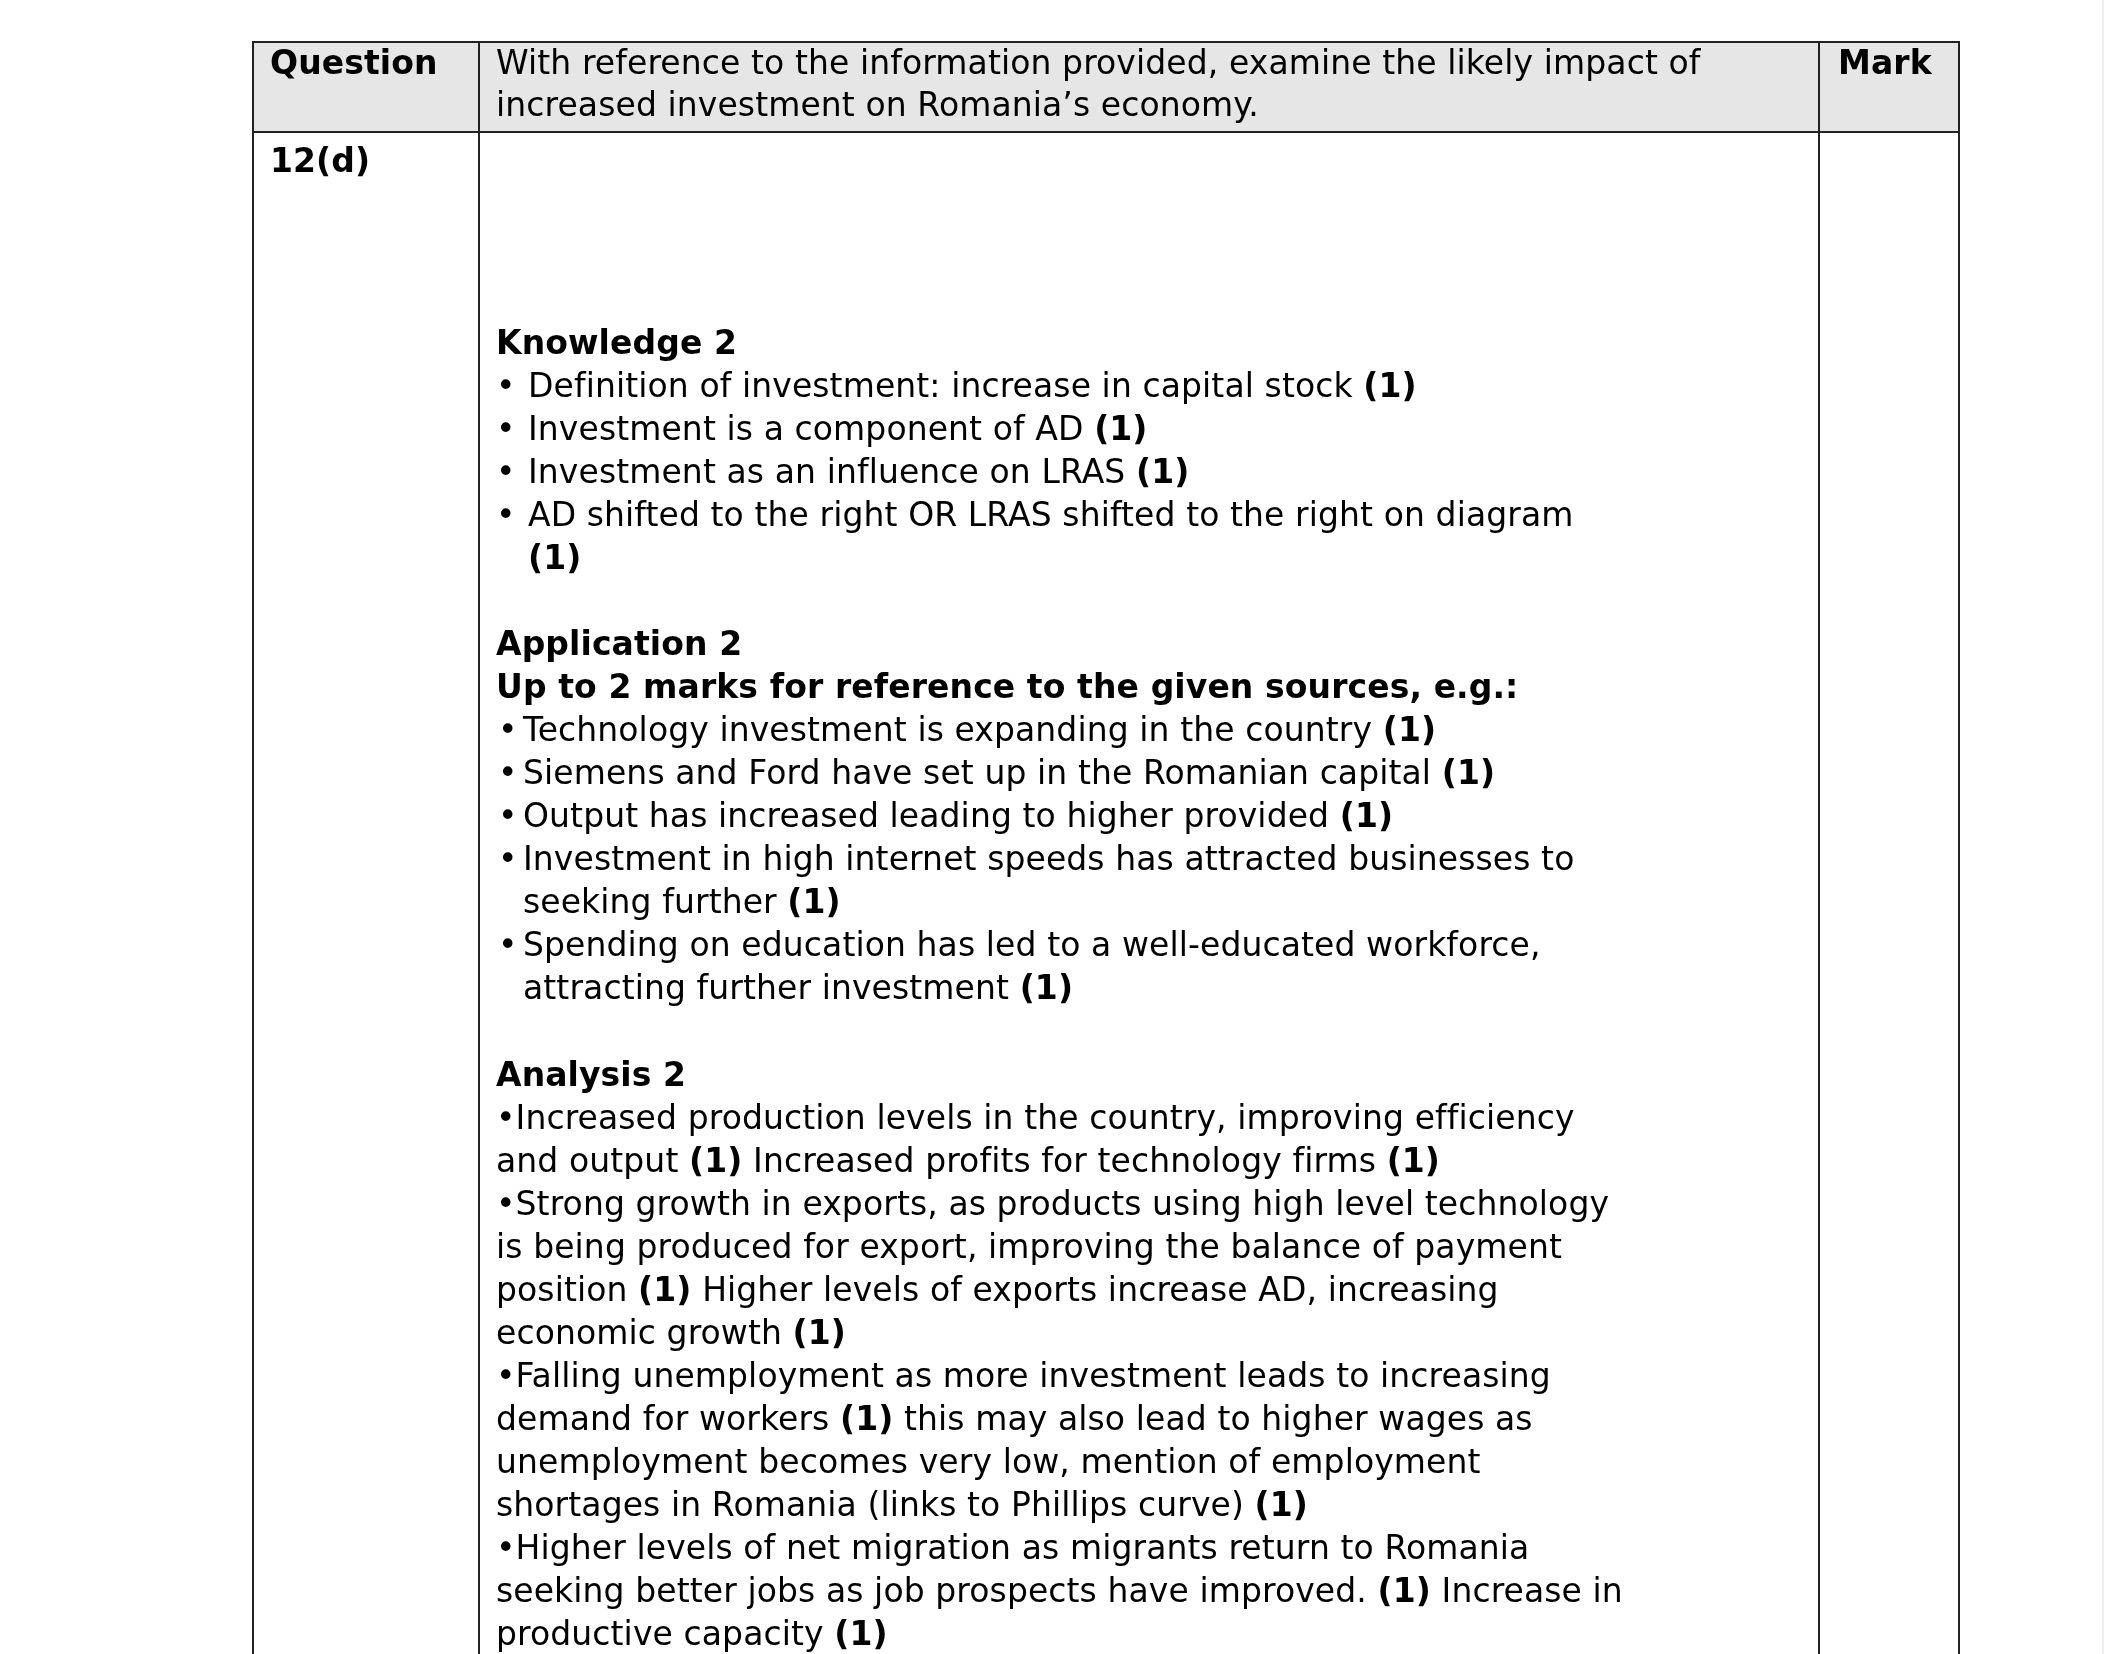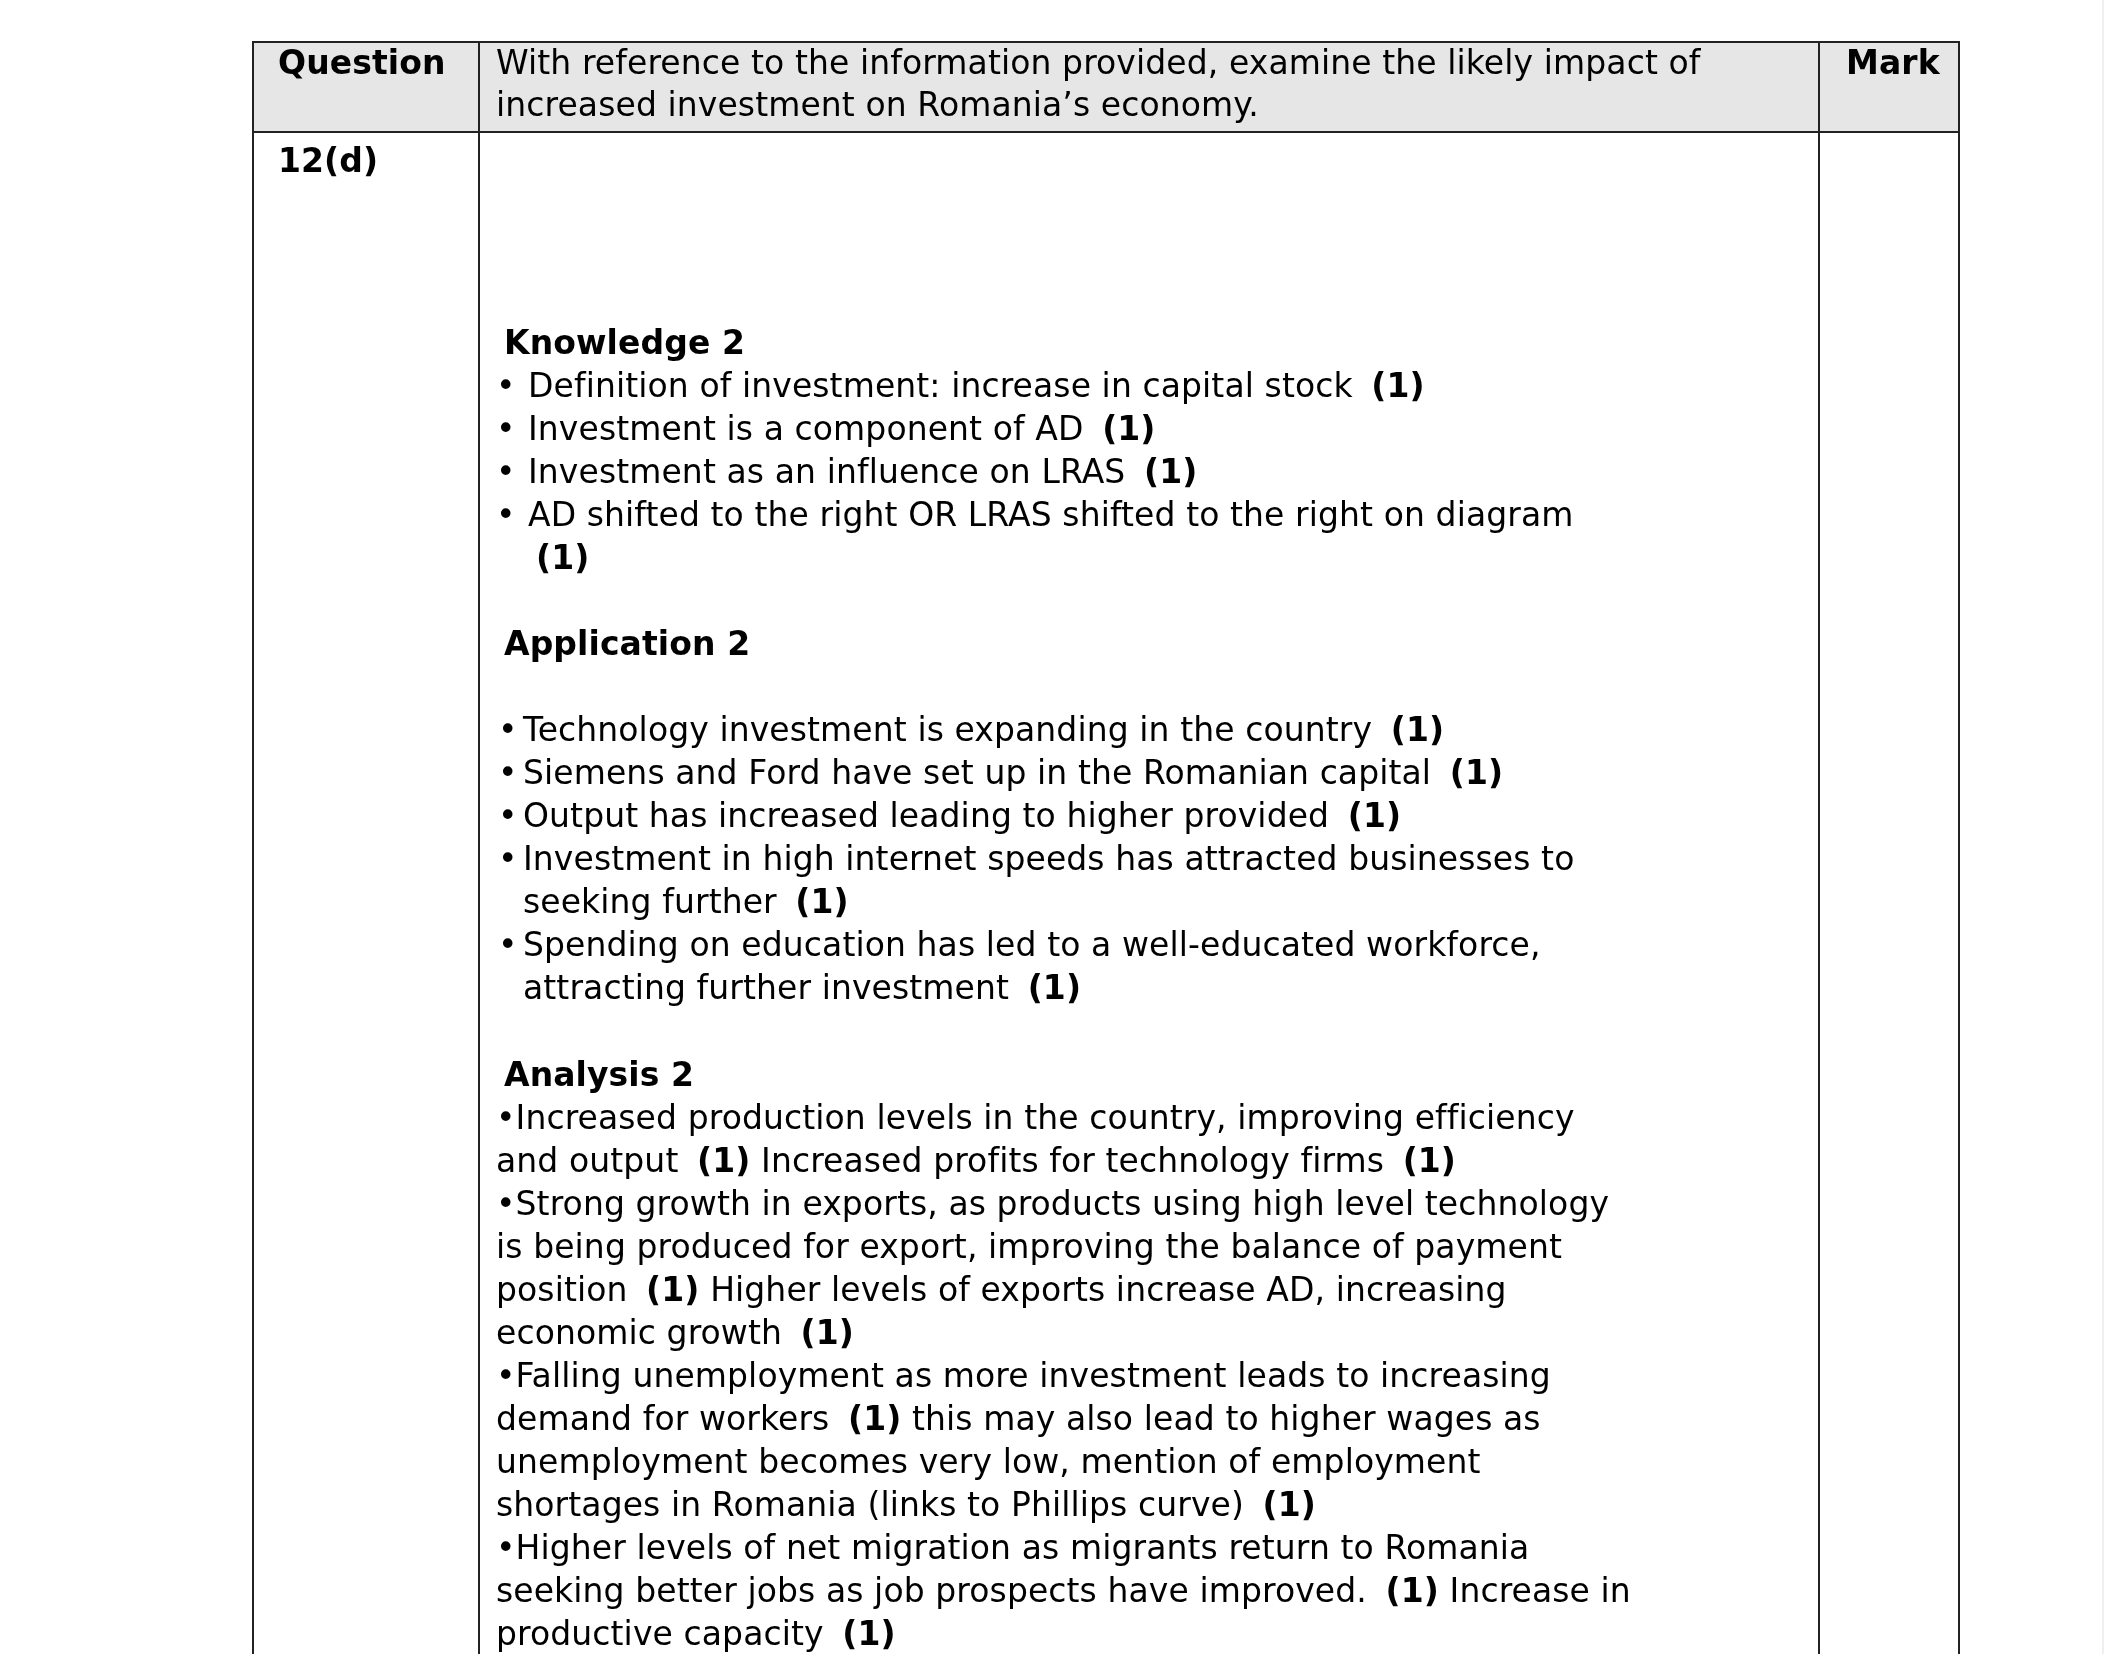--- a/index.html
+++ b/index.html
@@ -5,21 +5,21 @@
   html, body { margin:0; padding:0; background:#ffffff; }
   body { width:2104px; height:1654px; overflow:hidden; position:relative;
          font-family:"DejaVu Sans", sans-serif; color:#000; }
   .edge { position:absolute; right:0; top:0; width:2px; height:1654px; background:#efefef; }
   .table { position:absolute; left:252px; top:41px; width:1704px; height:1640px;
            border-left:2px solid #222; border-right:2px solid #222; border-top:2px solid #222; }
   .hdr { position:absolute; left:0; top:0; width:1704px; height:88px; background:#e6e6e6;
          border-bottom:2px solid #222; }
   .vline { position:absolute; top:0; width:2px; height:1640px; background:#222; }
   .txt { position:absolute; font-size:33px; line-height:43px; white-space:nowrap; letter-spacing:0.1px; }
-  .b { font-weight:bold;margin-left:8px; }
+  .b { font-weight:bold; }
   .bul { position:absolute; font-size:33px; line-height:43px; }
 </style>
 </head>
 <body>
 
 <div class="edge"></div>
 
 <div class="table">
   <div class="hdr"></div>
   <div class="vline" style="left:224px"></div>
@@ -40,20 +40,21 @@
     <span class="bul" style="left:242px;top:364px">•</span>
     <span class="txt" style="left:274px;top:364px"><span>Investment is a component of AD </span><span class="b">(1)</span></span>
     <span class="bul" style="left:242px;top:407px">•</span>
     <span class="txt" style="left:274px;top:407px"><span>Investment as an influence on LRAS </span><span class="b">(1)</span></span>
     <span class="bul" style="left:242px;top:450px">•</span>
     <span class="txt" style="left:274px;top:450px">AD shifted to the right OR LRAS shifted to the right on diagram</span>
     <span class="txt b" style="left:274px;top:493px">(1)</span>
   </div>
 
   <span class="txt b" style="left:242px;top:579px">Application 2</span>
+  <span class="txt b" style="left:242px;top:622px">Up to 2 marks for reference to the given sources, e.g.:</span>
   <div>
     <span class="bul" style="left:244px;top:665px">•</span>
     <span class="txt" style="left:269px;top:665px"><span>Technology investment is expanding in the country </span><span class="b">(1)</span></span>
     <span class="bul" style="left:244px;top:708px">•</span>
     <span class="txt" style="left:269px;top:708px"><span>Siemens and Ford have set up in the Romanian capital </span><span class="b">(1)</span></span>
     <span class="bul" style="left:244px;top:751px">•</span>
     <span class="txt" style="left:269px;top:751px"><span>Output has increased leading to higher provided </span><span class="b">(1)</span></span>
     <span class="bul" style="left:244px;top:794px">•</span>
     <span class="txt" style="left:269px;top:794px">Investment in high internet speeds has attracted businesses to</span>
     <span class="txt" style="left:269px;top:837px"><span>seeking further </span><span class="b">(1)</span></span>

